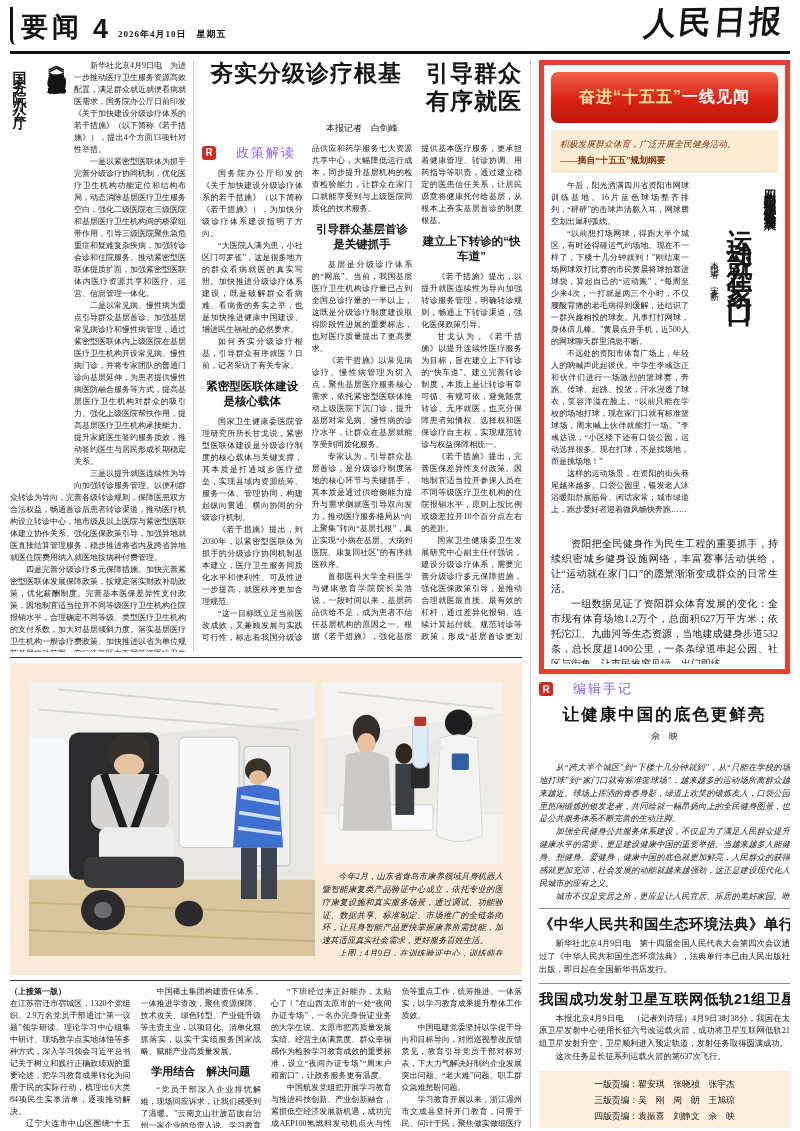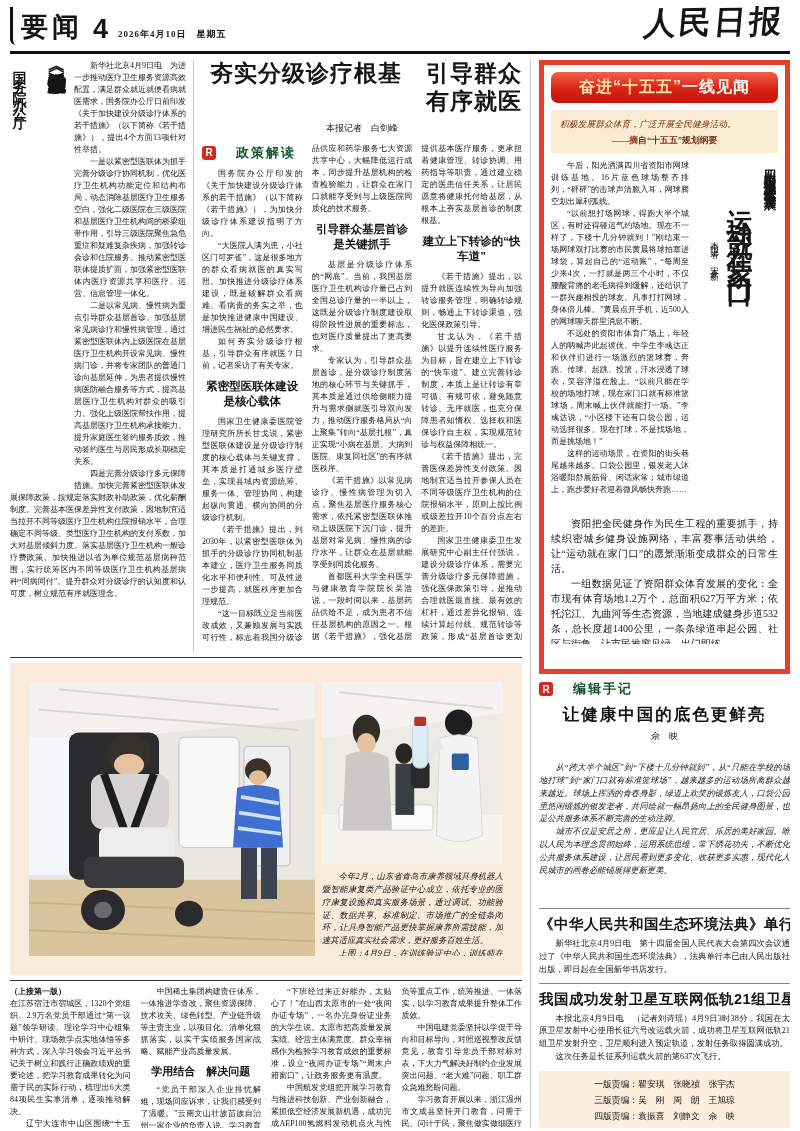--- a/index.html
+++ b/index.html
@@ -31,45 +31,45 @@
 
   
   .center-article { flex:1; padding-left:8px; overflow:hidden; }
   .center-headline { font-size:23px; font-weight:900; text-align:right; letter-spacing:1px; line-height:1.2; font-family:"Liberation Sans","DejaVu Sans",sans-serif; }
   .center-byline { text-align:center; font-size:9px; margin:7px 0 8px; }
   .cols { display:flex; gap:9px; height:498px; overflow:hidden; }
   .ncol { flex:1; overflow:hidden; font-size:8px; line-height:1.5; text-align:justify; }
 
   .tag-row { display:flex; align-items:center; gap:4px; margin-bottom:5px; }
   .pd-icon { width:14px; height:14px; background:#d6281e; color:#fff; border-radius:3px; display:inline-flex; align-items:center; justify-content:center; font:bold 10px "Liberation Sans",sans-serif; flex:0 0 auto; }
-  .tag-label { color:#14532d; font-weight:bold; font-size:13px; letter-spacing:2px; font-family:"Liberation Sans",sans-serif;padding-left:16px; }
+  .tag-label { color:#8b5cf6; font-weight:normal; font-size:13px; letter-spacing:2px; font-family:"Liberation Sans",sans-serif;padding-left:16px; }
 
   .blk { text-indent:2em; }
   .blk.cont { text-indent:0; }
   .blk.h { text-indent:0; font-weight:bold; text-align:center; font-size:11.5px; line-height:1.3; margin:7px 0; font-family:"Liberation Sans",sans-serif; }
 
   
   .photo-box { background:#faeada; padding:19px; display:grid; grid-template-columns:286px 1fr; grid-template-rows:182px auto; gap:7px; height:312px; overflow:hidden; }
   .photo-left { grid-row:1 / span 2; height:100%; overflow:hidden; }
   .photo-right { overflow:hidden; }
   .photo-left svg, .photo-right svg { display:block; width:100%; height:100%; }
   .caption { font-size:8.3px; line-height:1.55; font-style:italic; text-align:justify; overflow:hidden; }
 
   
   .jump-article { display:flex; gap:10px; height:146px; overflow:hidden; margin-top:2px; }
   .jump-col { flex:1; overflow:hidden; font-size:8px; line-height:1.5; text-align:justify; }
   .jump-col .blk.h { font-size:11px; margin:6px 0; }
 
   
   .feature-box { border:5px solid #e8402e; padding:7px; height:614px; overflow:hidden; }
-  .feature-banner { background:linear-gradient(180deg,#f2604a 0%,#d92314 55%,#c01708 100%); border-radius:7px; text-align:center; padding:5px 2px; font-weight:900; font-size:16px; letter-spacing:1px; font-family:"Liberation Sans",sans-serif; white-space:nowrap; }
+  .feature-banner { background:linear-gradient(180deg,#f2604a 0%,#d92314 55%,#c01708 100%); border-radius:7px; text-align:center; padding:15px 2px; font-weight:900; font-size:16px; letter-spacing:1px; font-family:"Liberation Sans",sans-serif; white-space:nowrap; }
   .banner-gold { color:#f8e2a9; }
   .banner-white { color:#fff; }
   .feature-quote { background:#faecd2; margin:7px 0; padding:7px 9px 6px; font-size:8.8px; line-height:1.6; color:#7a3018; font-style:italic; }
-  .quote-src { text-align:center; font-style:normal; font-weight:bold; margin-top:2px; }
+  .quote-src { text-align:left; font-style:normal; font-weight:bold; margin-top:2px; }
   .feature-main { display:flex; height:352px; overflow:hidden; }
   .feature-body { flex:1; font-size:8px; line-height:1.5; text-align:justify; overflow:hidden; padding-right:5px; }
   .feature-titles { width:84px; display:flex; justify-content:flex-end; }
   .feature-byline { writing-mode:vertical-rl; text-orientation:upright; font-size:8.5px; letter-spacing:3px; margin-top:75px; height:120px; }
   .feature-title { writing-mode:vertical-rl; text-orientation:upright; font-size:26px; font-weight:900; letter-spacing:13px; margin:28px 3px 0 2px; height:320px; font-family:"Liberation Sans",sans-serif; }
   .feature-subtitle { writing-mode:vertical-rl; text-orientation:upright; font-size:12.5px; font-weight:bold; letter-spacing:2px; height:240px; }
   .feature-wide { margin-top:4px; font-size:10px; line-height:1.5; text-align:justify; height:128px; overflow:hidden; }
 
   
   .editor-note { padding-top:6px; }
@@ -103,20 +103,21 @@
 
         <div class="gov-article">
           <div class="gov-titles">
             <div class="gov-kicker">国务院办公厅</div>
             <div class="gov-headline">印发《关于加快建设分级诊疗体系的若干措施》</div>
           </div>
           <div>
               <div class="blk p">新华社北京4月9日电　为进一步推动医疗卫生服务资源高效配置，满足群众就近就便看病就医需求，国务院办公厅日前印发《关于加快建设分级诊疗体系的若干措施》（以下简称《若干措施》），提出4个方面13项针对性举措。</div>
               <div class="blk p">一是以紧密型医联体为抓手完善分级诊疗协同机制，优化医疗卫生机构功能定位和结构布局，动态消除基层医疗卫生服务空白，强化二级医院在三级医院和基层医疗卫生机构间的桥梁纽带作用，引导三级医院聚焦急危重症和疑难复杂疾病，加强转诊会诊和住院服务。推动紧密型医联体提质扩面，加强紧密型医联体内医疗资源共享和医疗、运营、信息管理一体化。</div>
               <div class="blk p">二是以常见病、慢性病为重点引导群众基层首诊。加强基层常见病诊疗和慢性病管理，通过紧密型医联体内上级医院在基层医疗卫生机构开设常见病、慢性病门诊，并将专家团队的普通门诊向基层延伸，为患者提供慢性病医防融合服务等方式，提高基层医疗卫生机构对群众的吸引力。强化上级医院帮扶作用，提高基层医疗卫生机构承接能力。提升家庭医生签约服务质效，推动签约医生与居民形成长期稳定关系。</div>
+              <div class="blk p">三是以提升就医连续性为导向加强转诊服务管理。以便利群众转诊为导向，完善各级转诊规则，保障医患双方合法权益，畅通首诊后患者转诊渠道，推动医疗机构设立转诊中心，地市级及以上医院与紧密型医联体建立协作关系。强化医保政策引导，加强异地就医直接结算管理服务，稳步推进将省内及跨省异地就医住院费用纳入就医地按病种付费管理。</div>
               <div class="blk p">四是完善分级诊疗多元保障措施。加快完善紧密型医联体发展保障政策，按规定落实财政补助政策，优化薪酬制度。完善基本医保差异性支付政策，因地制宜适当拉开不同等级医疗卫生机构住院报销水平，合理确定不同等级、类型医疗卫生机构的支付系数，加大对基层倾斜力度。落实基层医疗卫生机构一般诊疗费政策。加快推进以省为单位规范基层病种范围，实行统筹区内不同等级医疗卫生机构基层病种“同病同付”。提升群众对分级诊疗的认知度和认可度，树立规范有序就医理念。</div>
             </div>
         </div>
 
         <div class="center-article">
           <h1 class="center-headline">夯实分级诊疗根基　引导群众有序就医</h1>
           <div class="center-byline">本报记者　白剑峰</div>
           <div class="cols">
             <div class="ncol">
               <div class="tag-row">
@@ -131,22 +132,22 @@
                   <div class="blk p">国家卫生健康委医院管理研究所所长甘戈说，紧密型医联体建设是分级诊疗制度的核心载体与关键支撑，其本质是打通城乡医疗壁垒，实现县域内资源统筹、服务一体、管理协同，构建起纵向贯通、横向协同的分级诊疗机制。</div>
                   <div class="blk p">《若干措施》提出，到2030年，以紧密型医联体为抓手的分级诊疗协同机制基本建立，医疗卫生服务同质化水平和便利性、可及性进一步提高，就医秩序更加合理规范。</div>
                   <div class="blk p">“这一目标既立足当前医改成效，又兼顾发展与实践可行性，标志着我国分级诊疗将从试点探索、局部推进，转向全面成型、系统高效的新阶段。”甘戈说。</div>
                 </div>
             </div>
             <div class="ncol">
               <div>
                   <div class="blk cont">品供应和药学服务七大资源共享中心，大幅降低运行成本，同步提升基层机构的检查检验能力，让群众在家门口就能享受到与上级医院同质化的技术服务。</div>
                   <div class="blk h">引导群众基层首诊是关键抓手</div>
                   <div class="blk p">基层是分级诊疗体系的“网底”。当前，我国基层医疗卫生机构诊疗量已占到全国总诊疗量的一半以上，这既是分级诊疗制度建设取得阶段性进展的重要标志，也对医疗质量提出了更高要求。</div>
+                  <div class="blk p">《若干措施》以常见病诊疗、慢性病管理为切入点，聚焦基层医疗服务核心需求，依托紧密型医联体推动上级医院下沉门诊，提升基层对常见病、慢性病的诊疗水平，让群众在基层就能享受到同质化服务。</div>
                   <div class="blk p">专家认为，引导群众基层首诊，是分级诊疗制度落地的核心环节与关键抓手，其本质是通过供给侧能力提升与需求侧就医引导双向发力，推动医疗服务格局从“向上聚集”转向“基层扎根”，真正实现“小病在基层、大病到医院、康复回社区”的有序就医秩序。</div>
-                  <div class="blk p">《若干措施》以常见病诊疗、慢性病管理为切入点，聚焦基层医疗服务核心需求，依托紧密型医联体推动上级医院下沉门诊，提升基层对常见病、慢性病的诊疗水平，让群众在基层就能享受到同质化服务。</div>
                   <div class="blk p">首都医科大学全科医学与健康教育学院院长吴浩说，一段时间以来，基层药品供给不足，成为患者不信任基层机构的原因之一。根据《若干措施》，强化基层常见病诊疗与慢性病管理，对符合条件的慢性病患者，基层单次可开具最长12周的长期处方，能精准满足慢性病患者长期用药需求。同时，以处方流转、药品配备衔接联动为突破口，健全药品供应保障机制，直击基层“缺药、断药”的痛点，切实保障群众基层就医用药需求。</div>
                 </div>
             </div>
             <div class="ncol">
               <div>
                   <div class="blk cont">提供基本医疗服务，更承担着健康管理、转诊协调、用药指导等职责，通过建立稳定的医患信任关系，让居民愿意将健康托付给基层，从根本上夯实基层首诊的制度根基。</div>
                   <div class="blk h">建立上下转诊的“快车道”</div>
                   <div class="blk p">《若干措施》提出，以提升就医连续性为导向加强转诊服务管理，明确转诊规则，畅通上下转诊渠道，强化医保政策引导。</div>
                   <div class="blk p">甘戈认为，《若干措施》以提升连续性医疗服务为目标，旨在建立上下转诊的“快车道”。建立完善转诊制度，本质上是让转诊有章可循、有规可依，避免随意转诊、无序就医，也充分保障患者知情权、选择权和医保诊疗自主权，实现规范转诊与权益保障相统一。</div>
                   <div class="blk p">《若干措施》提出，完善医保差异性支付政策。因地制宜适当拉开参保人员在不同等级医疗卫生机构的住院报销水平，原则上按比例或级差拉开10个百分点左右的差距。</div>
@@ -290,20 +291,21 @@
       <div class="editor-note">
         <div class="tag-row">
           <span class="pd-icon">R</span>
           <span class="tag-label">编辑手记</span>
         </div>
         <div class="editor-title">让健康中国的底色更鲜亮</div>
         <div class="editor-author">佘　映</div>
         <div class="editor-body">
           <div>
               <div class="blk p">从“跨大半个城区”到“下楼十几分钟就到”，从“只能在学校的场地打球”到“家门口就有标准篮球场”，越来越多的运动场所离群众越来越近。球场上挥洒的青春身影，绿道上欢笑的锻炼友人，口袋公园里悠闲锻炼的银发老者，共同绘就一幅昂扬向上的全民健身图景，也是公共服务体系不断完善的生动注脚。</div>
+              <div class="blk p">加强全民健身公共服务体系建设，不仅是为了满足人民群众提升健康水平的需要，更是建设健康中国的重要举措。当越来越多人能健身、想健身、爱健身，健康中国的底色就更加鲜亮，人民群众的获得感就更加充沛，社会发展的动能就越来越强劲，这正是建设现代化人民城市的应有之义。</div>
               <div class="blk p">城市不仅是安居之所，更应是让人民宜居、乐居的美好家园。唯以人民为本理念贯彻始终，运用系统思维，常下绣花功夫，不断优化公共服务体系建设，让居民看到更多变化、收获更多实惠，现代化人民城市的画卷必能铺展得更新更美。</div>
             </div>
         </div>
       </div>
 
       <div class="thin-rule"></div>
 
       <div>
         <div class="brief-title">《中华人民共和国生态环境法典》单行本出版</div>
         <div class="brief-body">

